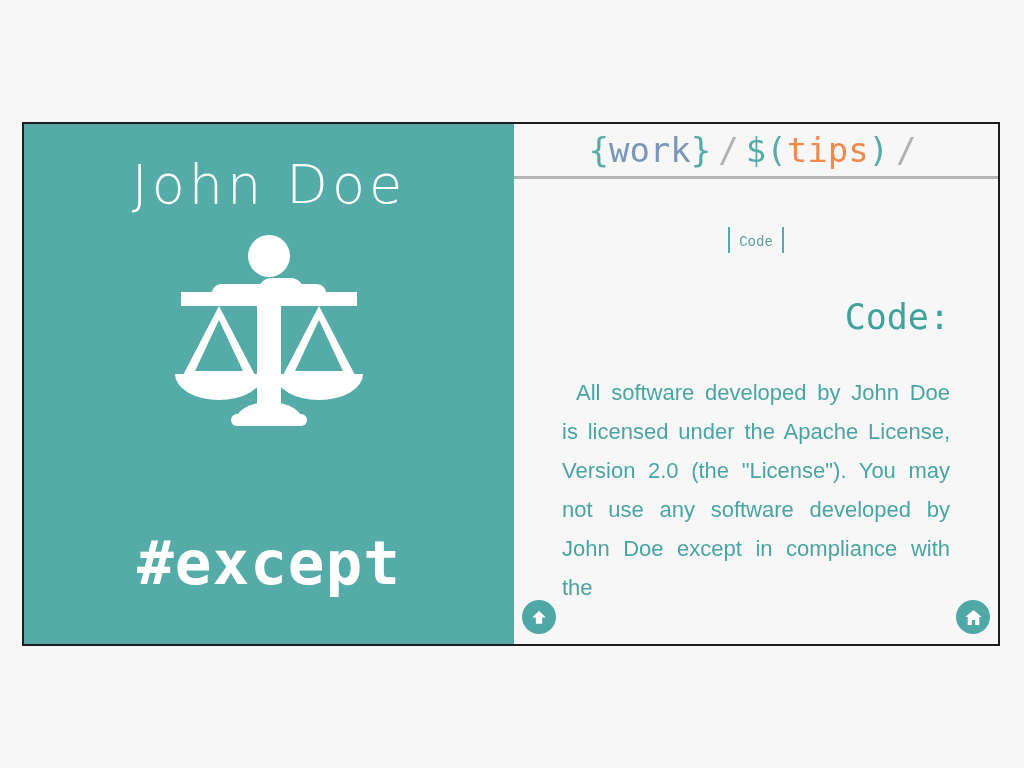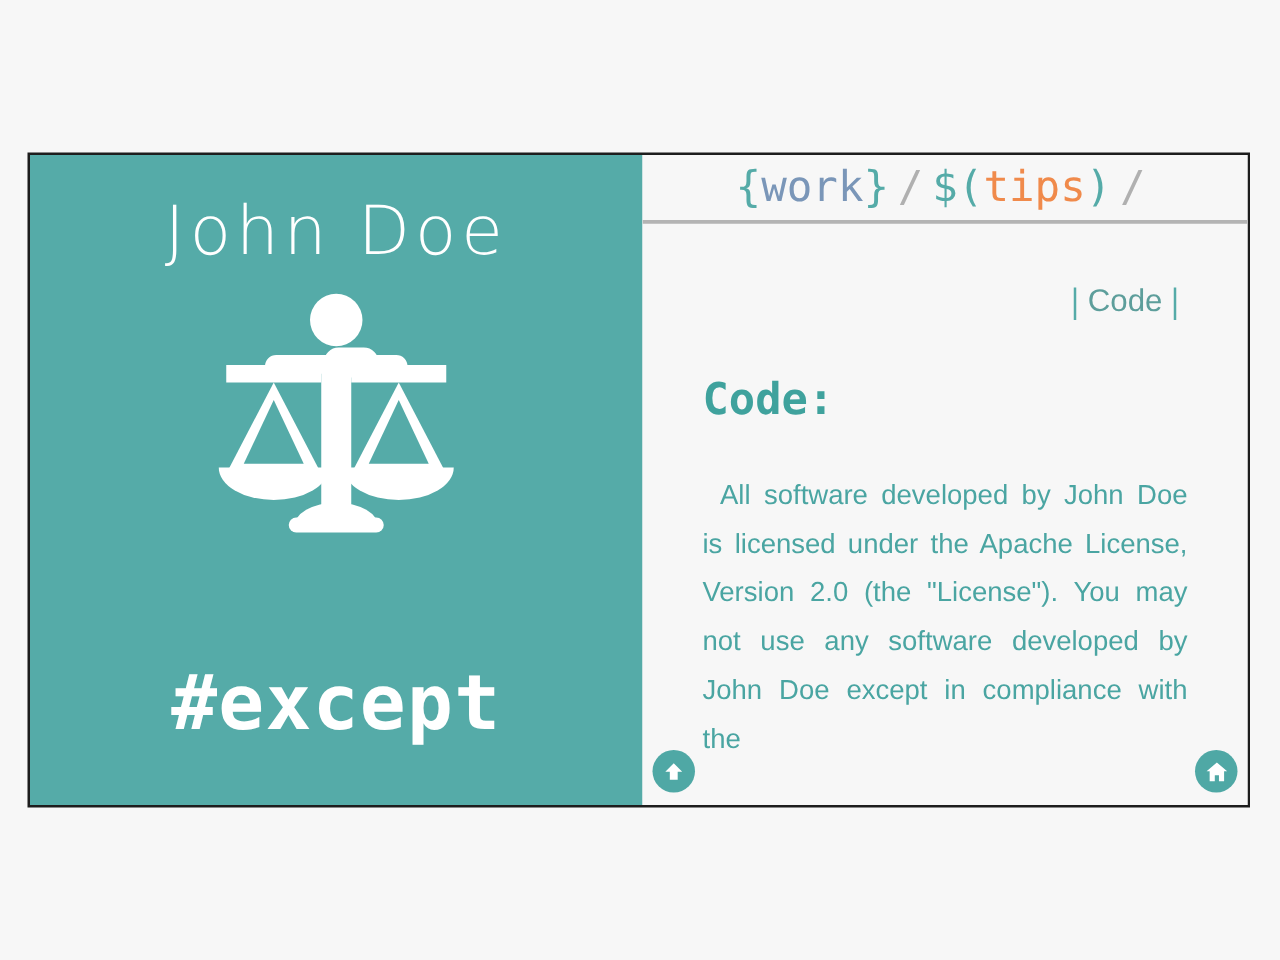--- a/index.html
+++ b/index.html
@@ -104,40 +104,40 @@
   
   #content-body {
     flex: 1 1 auto;
     position: relative;
     padding: 0 48px;
     overflow: hidden;
   }
 
   #page-tag {
     margin-top: 48px;
-    text-align: right;
-    font-family: Liberation Sans, sans-serif;
-    font-size: 25px;
+    text-align: center;
+    font-family: Liberation Mono, monospace;
+    font-size: 14px;
     color: #5d9e9b;
     white-space: nowrap;
   }
   #page-tag .rule {
     display: inline-block;
     width: 2px;
     height: 26px;
     background: #55aba8;
     vertical-align: -7px;
     margin: 0 9px;
   }
 
   #section-title {
     margin-top: 44px;
-    text-align: left;
+    text-align: right;
     font-family: "DejaVu Sans Mono", "Liberation Mono", monospace;
-    font-weight: 700;
+    font-weight: 400;
     font-size: 35px;
     color: #3fa29d;
     letter-spacing: 0px;
   }
 
   #license-text {
     margin-top: 36px;
     color: #4aa5a2;
     font-family: Liberation Sans, sans-serif;
     font-size: 22px;

